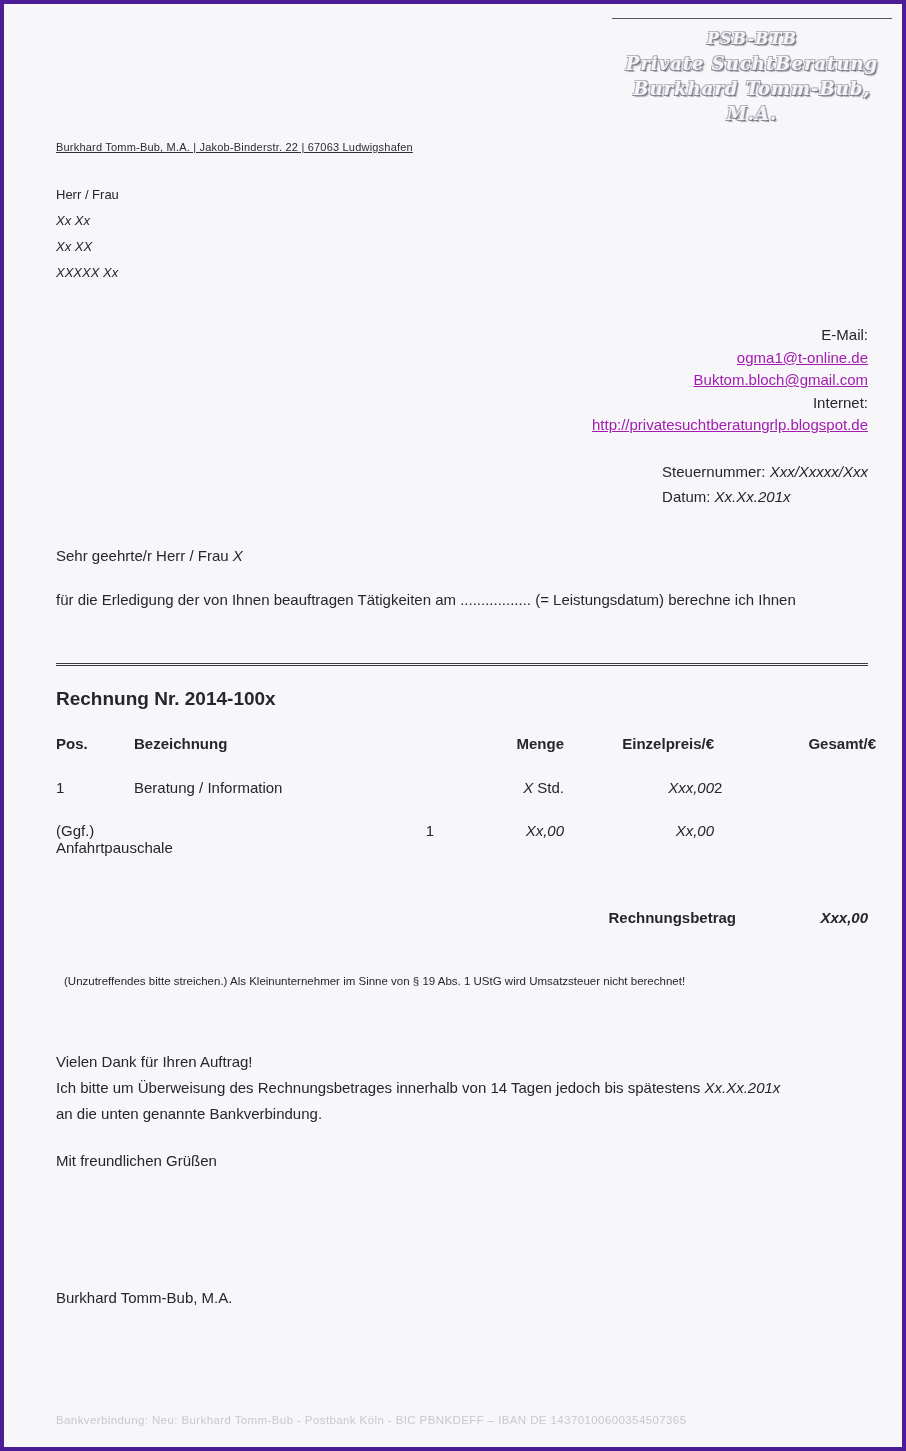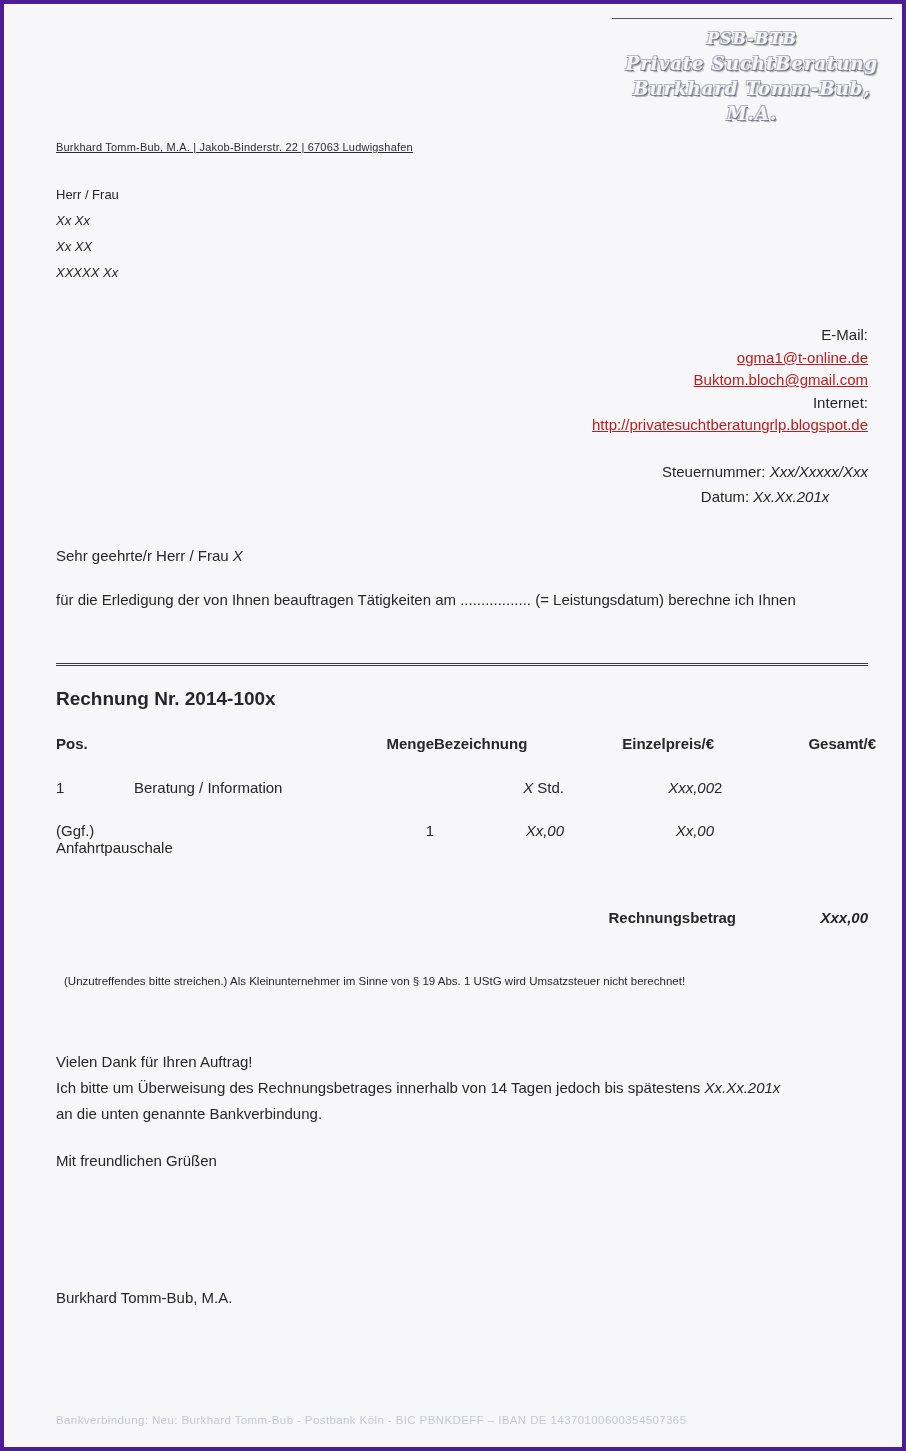--- a/index.html
+++ b/index.html
@@ -45,24 +45,24 @@
     font-size:11px; color:#2c2c31;
     text-decoration:underline;
     letter-spacing:.2px;
   }
 
   
   .recipient { position:absolute; left:52px; top:178px; font-size:13px; line-height:26px; }
 
   
   .contact { position:absolute; right:34px; top:320px; text-align:right; font-size:15px; line-height:22.5px; }
-  .contact a { color:#b91c1c; text-decoration:underline; }
+  .contact a { color:#a21caf; text-decoration:underline; }
 
   
-  .meta { position:absolute; right:34px; top:455px; text-align:center; font-size:15px; line-height:25px; }
+  .meta { position:absolute; right:34px; top:455px; text-align:left; font-size:15px; line-height:25px; }
 
   
   .greeting { position:absolute; left:52px; top:543px; font-size:15px; }
   .intro { position:absolute; left:52px; top:583px; font-size:15px; line-height:26px; width:830px; white-space:nowrap; }
 
   
   .rule {
     position:absolute; left:52px; right:34px; top:659px;
     height:3px; border-top:1px solid #3c3c44; border-bottom:1px solid #3c3c44;
   }
@@ -140,22 +140,22 @@
   <div class="intro">
     <div>für die Erledigung der von Ihnen beauftragen Tätigkeiten am ................. (= Leistungsdatum) berechne ich Ihnen</div>
   </div>
 
   <div class="rule"></div>
 
   <div class="invoice-title">Rechnung Nr. 2014-100x</div>
 
   <div class="items">
     <div class="hd c1">Pos.</div>
+    <div class="hd c2">Bezeichnung</div>
     <div class="hd c3">Menge</div>
-    <div class="hd c2">Bezeichnung</div>
     <div class="hd c4">Einzelpreis/€</div>
     <div class="hd c5">Gesamt/€</div>
 
     <div class="c1">1</div>
     <div class="c2">Beratung / Information</div>
     <div class="c3"><span class="it">X</span><span> Std.</span></div>
     <div class="c5 it">Xxx,00</div>
 
     <div class="c1">2</div>
     <div class="c2">(Ggf.) Anfahrtpauschale</div>

